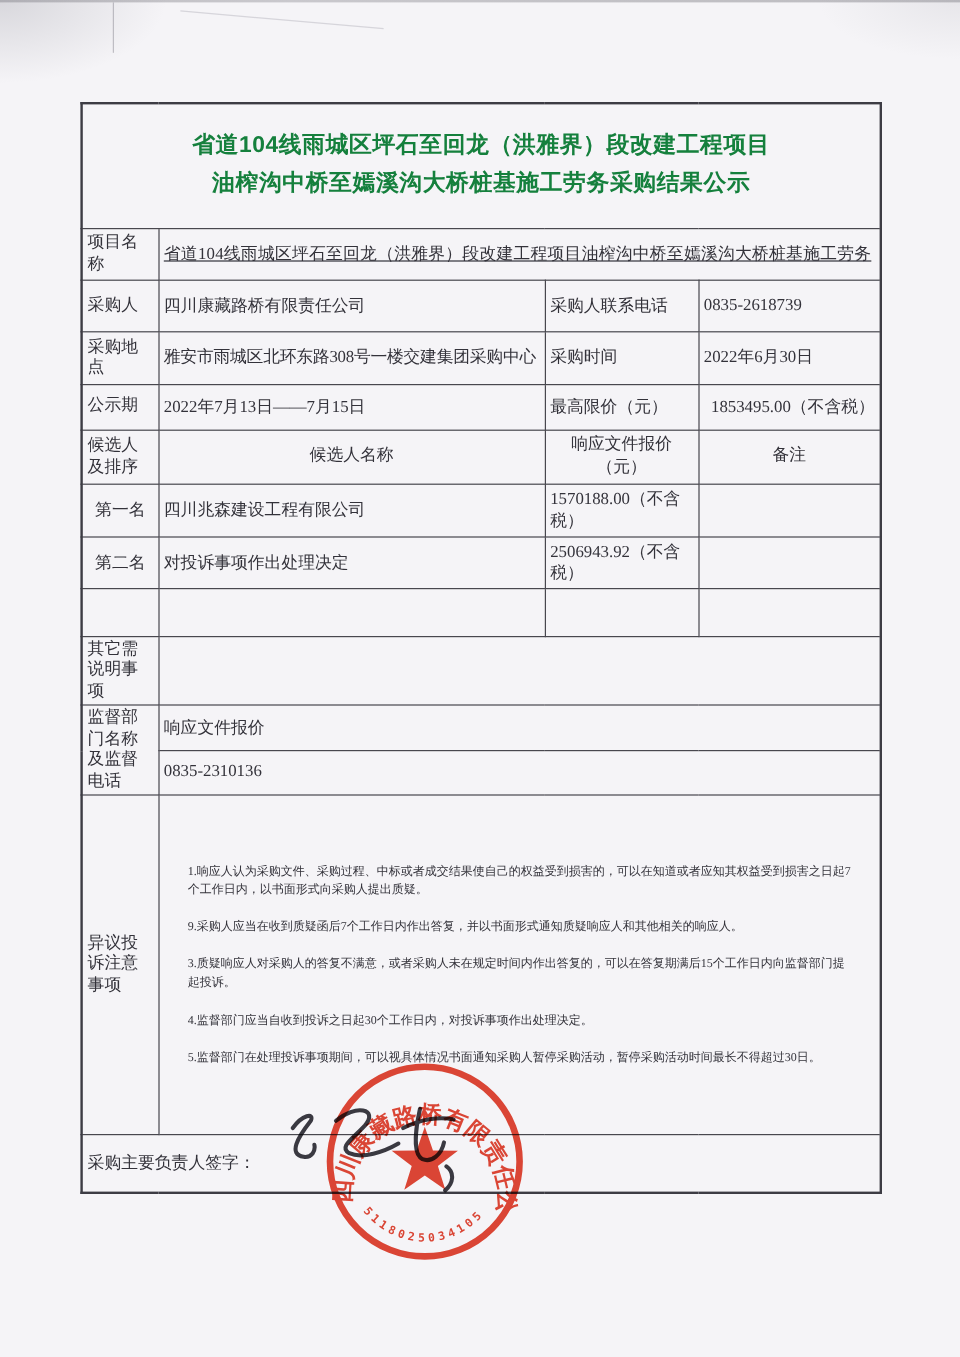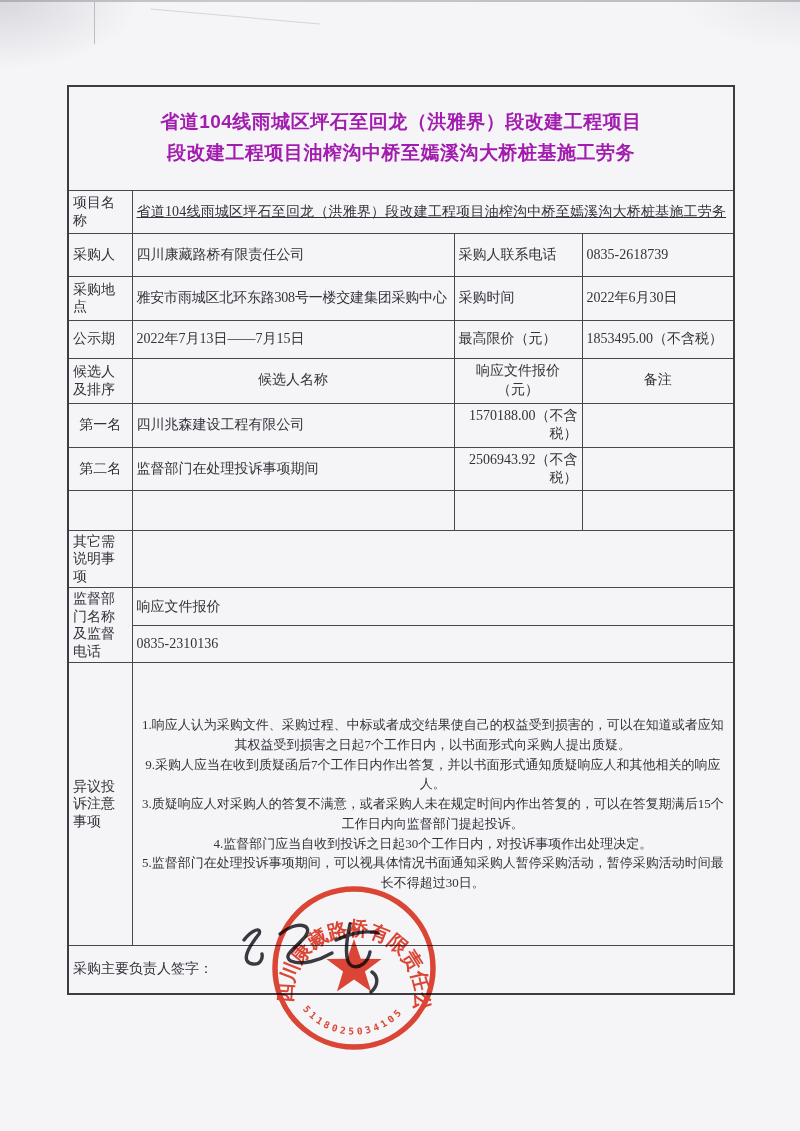--- a/index.html
+++ b/index.html
@@ -34,34 +34,34 @@
 
   .rh-title{height:104px;}
   .rh-43{height:43px;padding-left:16px;} .rh-44{height:44px;} .rh-38{height:38px;}
   .rh-45{height:45px;font-family:Liberation Serif, serif;} .rh-40{height:40px;}
   .rh-35{height:35px;font-family:Liberation Serif, serif;} .rh-34{height:34px;margin-left:40px;}
   .rh-big{height:283px;} .rh-sign{height:48px;}
 
   .title-cell{text-align:center;vertical-align:middle;}
   .title-line{
     font-family:"Liberation Sans","DejaVu Sans",sans-serif;
-    font-weight:bold;font-size:19px;line-height:1.62;color:#a21caf;
+    font-weight:bold;font-size:19px;line-height:1.62;color:#15803d;
     letter-spacing:.5px;
   }
   .lbl{ text-align:left;padding-left:3px;line-height:1.25; }
   .lbl-c{ text-align:center;margin-left:45px; }
   .val-l{ text-align:left;padding-left:5px; }
   .val-c{ }
   .tight{ font-size:13.5px;letter-spacing:-.2px;white-space:nowrap; }
   .project-val{ font-size:13px;letter-spacing:.2px;white-space:nowrap;padding-left:5px;text-decoration:underline; }
-  .price{ font-size:13px;padding-left:8px;text-align:right;margin-left:44px; }
-  .money{ font-size:12.5px;text-align:left;margin-left:16px; }
+  .price{ font-size:13px;padding-left:8px;text-align:left;margin-left:44px; }
+  .money{ font-size:12.5px;text-align:right;margin-left:16px; }
   .hdr{ text-align:center;line-height:1.35; }
   .notes-cell{ vertical-align:middle; }
-  .notes-cell p{ margin:0;padding:0 4px 0 4px;font-size:13px;line-height:1.52;text-align:center; }
+  .notes-cell p{ margin:16px;padding:0 4px 0 4px;font-size:10px;line-height:1.52;text-align:left; }
   .sign-cell{ font-size:15px;padding-left:6px; }
 
   .stamp{ position:absolute;left:269px;top:883px;width:170px;height:170px;
     mix-blend-mode:multiply;opacity:.9; }
   .signature{ position:absolute;left:232px;top:916px;width:160px;height:85px;
     mix-blend-mode:multiply;opacity:.92; }
 </style>
 </head>
 <body>
 
@@ -76,21 +76,21 @@
     <col style="width:64px">
       <col style="width:322px">
       <col style="width:128px">
       <col style="width:152px">
   </colgroup>
 
   <tbody>
       <tr class="rh-title">
     <td colspan="4" class="title-cell">
       <div class="title-line">省道104线雨城区坪石至回龙（洪雅界）段改建工程项目</div>
-      <div class="title-line">段改建工程项目油榨沟中桥至嫣溪沟大桥桩基施工劳务</div>
+      <div class="title-line">油榨沟中桥至嫣溪沟大桥桩基施工劳务采购结果公示</div>
     </td>
   </tr>
 
   <tr class="rh-43">
     <td class="lbl">项目名称</td>
     <td colspan="3" class="project-val">省道104线雨城区坪石至回龙（洪雅界）段改建工程项目油榨沟中桥至嫣溪沟大桥桩基施工劳务</td>
   </tr>
 
   <tr class="rh-43">
     <td class="lbl">采购人</td>
@@ -125,21 +125,21 @@
 
   <tr class="rh-44">
     <td class="lbl-c">第一名</td>
     <td class="val-c">四川兆森建设工程有限公司</td>
     <td class="price">1570188.00（不含税）</td>
     <td class="val-c"></td>
   </tr>
 
   <tr class="rh-43">
     <td class="lbl-c">第二名</td>
-    <td class="val-c">监督部门在处理投诉事项期间</td>
+    <td class="val-c">对投诉事项作出处理决定</td>
     <td class="price">2506943.92（不含税）</td>
     <td class="val-c"></td>
   </tr>
 
   <tr class="rh-40">
     <td class="lbl-c"></td>
     <td class="val-c"></td>
     <td class="price"></td>
     <td class="val-c"></td>
   </tr>

